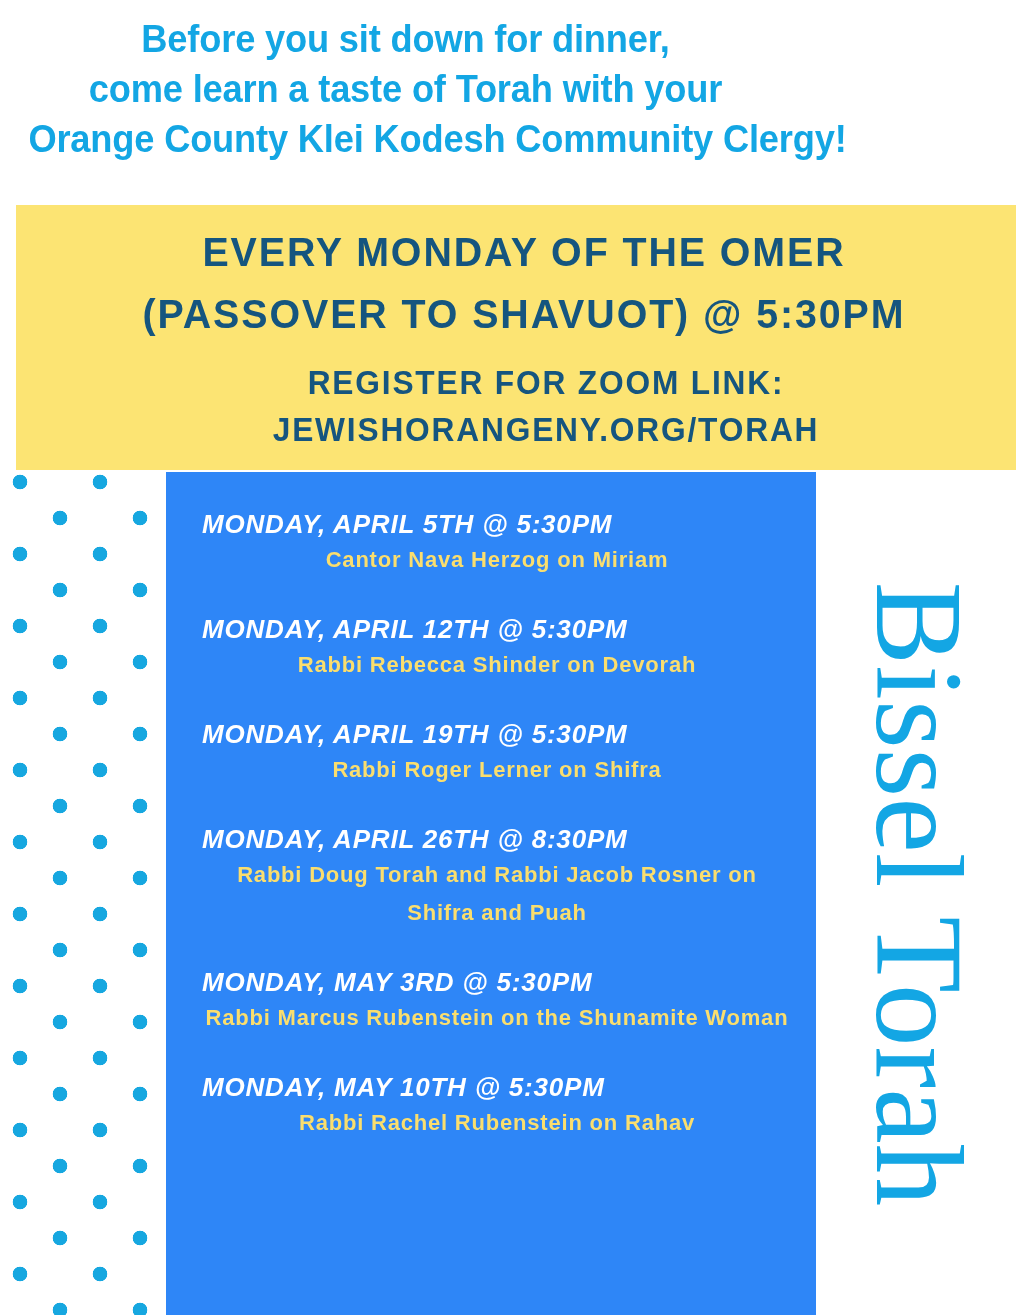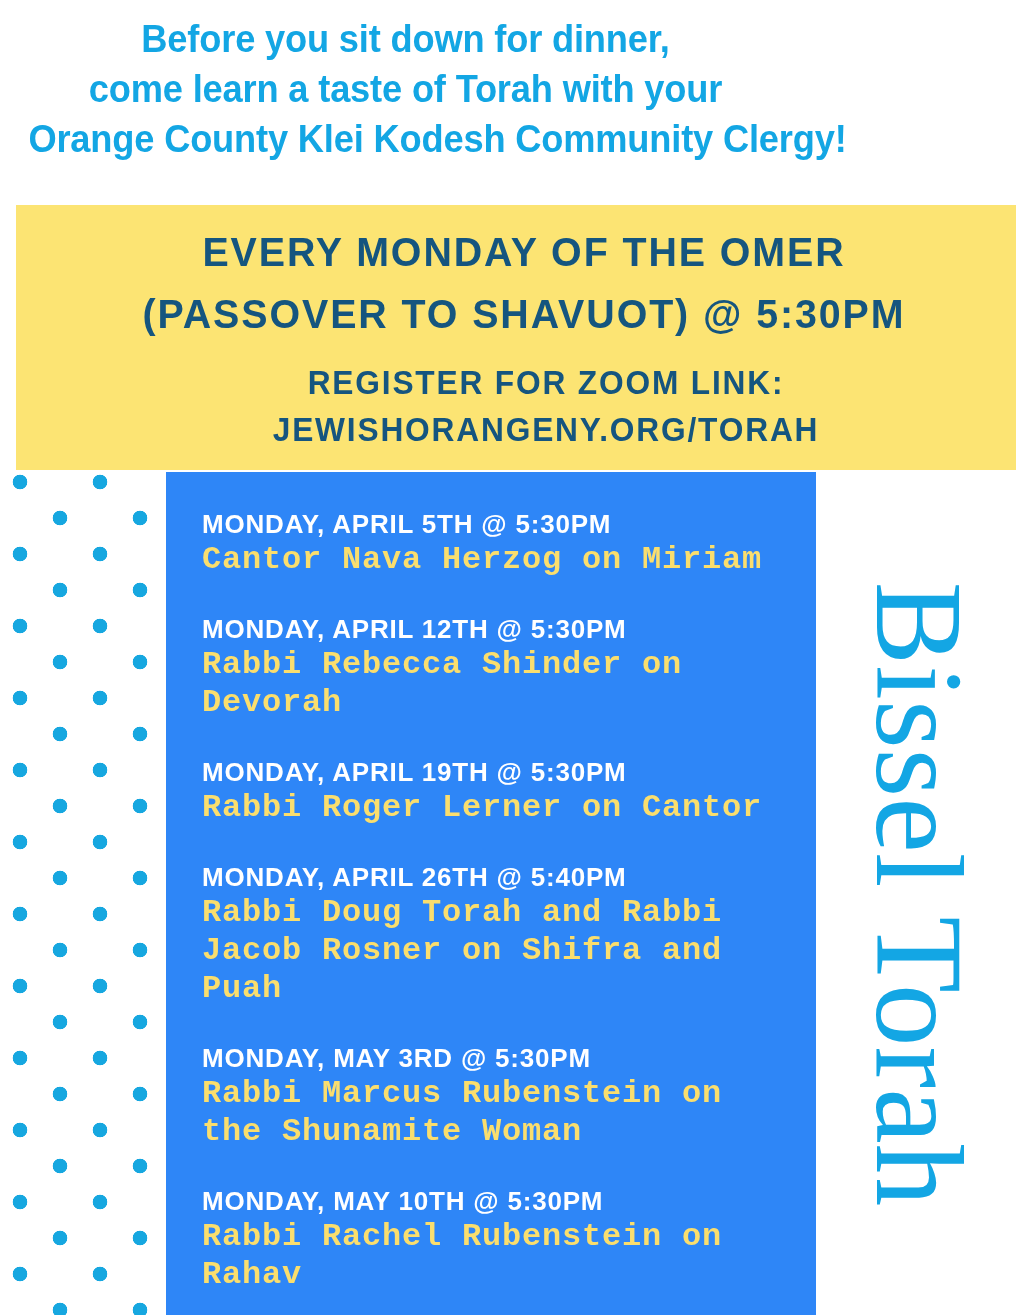--- a/index.html
+++ b/index.html
@@ -117,30 +117,32 @@
   }
   .event-date {
     display: block;
     color: #ffffff;
     font-family: "Liberation Sans", sans-serif;
     font-weight: bold;
     font-size: 26px;
     line-height: 33px;
     letter-spacing: 0.8px;
     white-space: nowrap;
+    font-style: italic;
   }
   .event-speaker {
     display: block;
     color: #fade6e;
-    font-family: Liberation Mono, monospace;
-    font-weight: bold;
-    font-size: 32px;
+    font-family: Liberation Sans, sans-serif;
+    font-weight: bold;
+    font-size: 22px;
     line-height: 38px;
     letter-spacing: 0.8px;
     max-width: 590px;
+    text-align: center;
   }
 
   
   .wordmark-area {
     position: absolute;
     left: 820px;
     top: 472px;
     width: 196px;
     height: 843px;
   }
@@ -187,25 +189,25 @@
       <span class="event-speaker">Cantor Nava Herzog on Miriam</span>
     </div>
 
     <div class="event">
       <span class="event-date">MONDAY, APRIL 12TH @ 5:30PM</span>
       <span class="event-speaker">Rabbi Rebecca Shinder on Devorah</span>
     </div>
 
     <div class="event">
       <span class="event-date">MONDAY, APRIL 19TH @ 5:30PM</span>
-      <span class="event-speaker">Rabbi Roger Lerner on Cantor</span>
-    </div>
-
-    <div class="event">
-      <span class="event-date">MONDAY, APRIL 26TH @ 5:40PM</span>
+      <span class="event-speaker">Rabbi Roger Lerner on Shifra</span>
+    </div>
+
+    <div class="event">
+      <span class="event-date">MONDAY, APRIL 26TH @ 8:30PM</span>
       <span class="event-speaker">Rabbi Doug Torah and Rabbi Jacob Rosner on Shifra and Puah</span>
     </div>
 
     <div class="event">
       <span class="event-date">MONDAY, MAY 3RD @ 5:30PM</span>
       <span class="event-speaker">Rabbi Marcus Rubenstein on the Shunamite Woman</span>
     </div>
 
     <div class="event">
       <span class="event-date">MONDAY, MAY 10TH @ 5:30PM</span>

